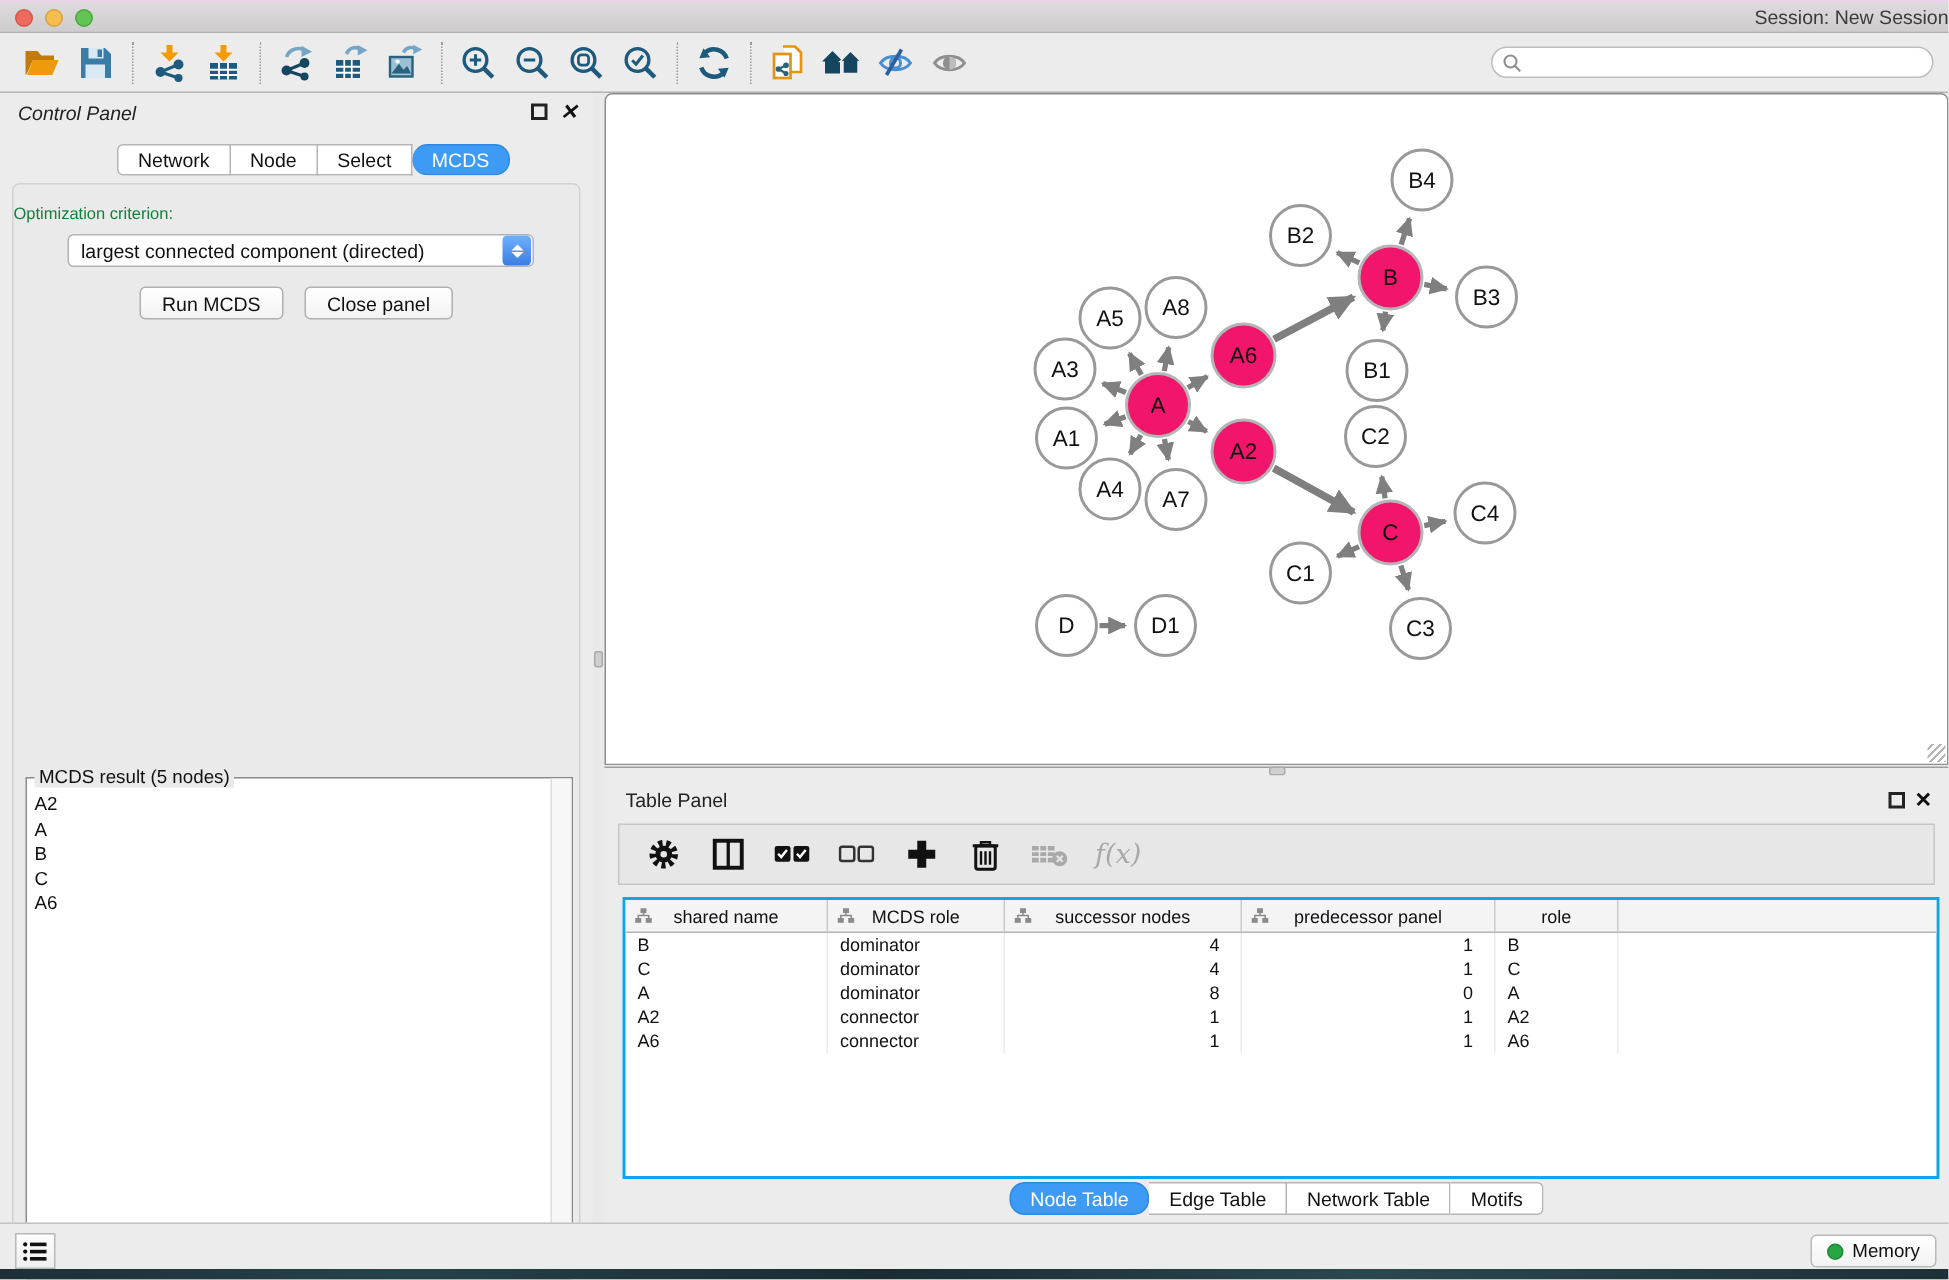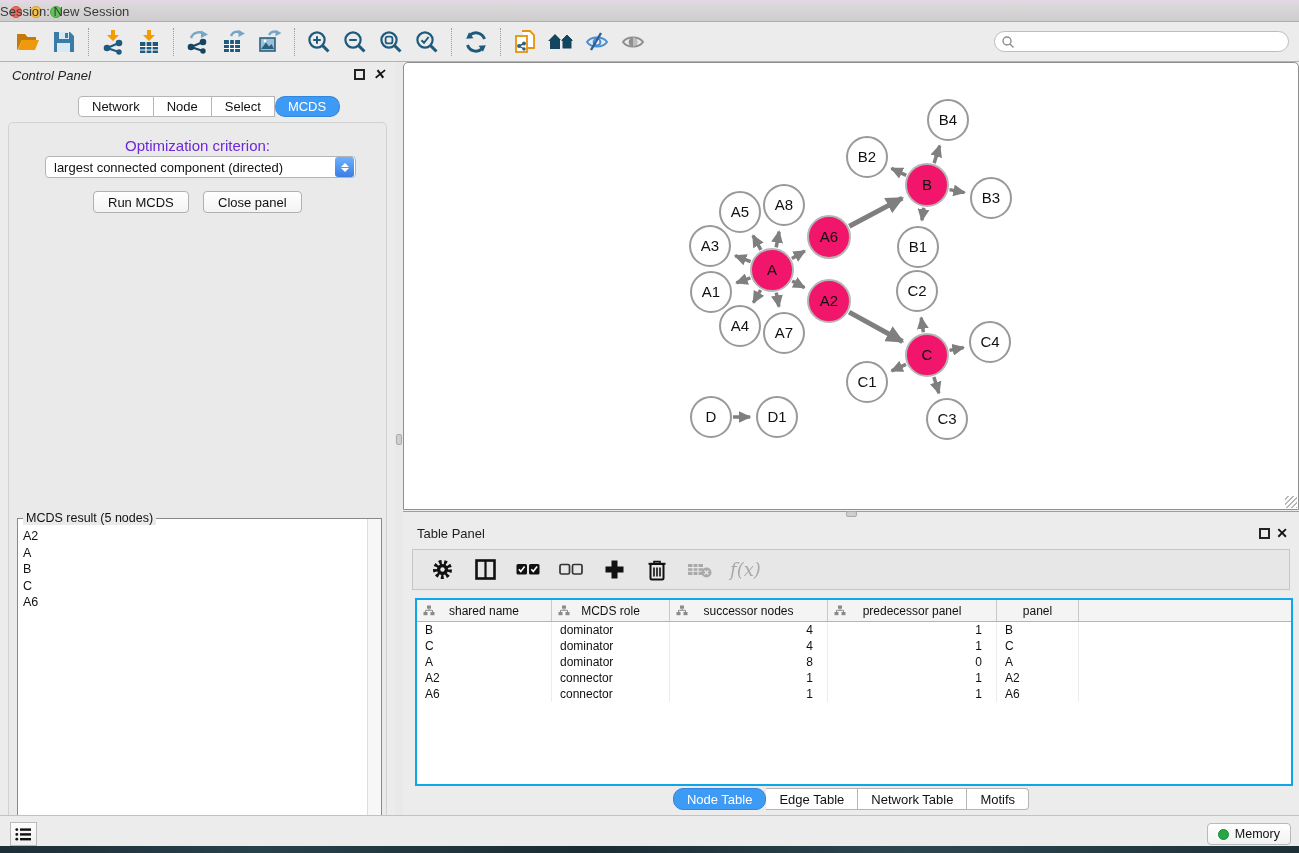--- a/index.html
+++ b/index.html
@@ -10,21 +10,21 @@
   
   #top-strip { left:0; top:0; width:1299px; height:2px; background:#e9d3e9; }
   #titlebar { left:0; top:2px; width:1299px; height:20px;
     background:linear-gradient(#dcdadc,#cfccce); border-bottom:1px solid #aeaeae;
     display:flex; align-items:center; }
   .lights { display:flex; gap:8px; margin-left:10px; }
   .light { width:12px; height:12px; border-radius:50%; }
   .light.red { background:#ed6a5e; border:1px solid #d55549; }
   .light.yellow { background:#f5bf4f; border:1px solid #d8a13c; }
   .light.green { background:#61c454; border:1px solid #4aa73e; }
-  #titlebar .title { position:absolute; left:0; right:0; text-align:left;
+  #titlebar .title { position:absolute; left:0; right:0; text-align:right;
     font-size:13px; color:#3b3b3b; }
 
   
   #toolbar { left:0; top:22px; width:1299px; height:40px; background:#ececec;
     border-bottom:1px solid #b2b2b2; display:flex; align-items:center; padding-left:10px; }
   .tb-btn { width:36px; height:34px; display:flex; align-items:center; justify-content:center;
     background:transparent; border:none; }
   .tb-sep { width:1px; height:28px; border-left:1px dotted #9a9a9a; margin:0 6px; }
   #search-wrap { margin-left:auto; margin-right:10px; width:295px; height:21px;
     background:#fff; border:1px solid #bdbdbd; border-radius:11px;
@@ -41,22 +41,22 @@
   .panel-close { position:absolute; top:4px; font-size:14px; font-weight:bold; color:#111; line-height:16px; }
   #cp-float { right:30px; } #cp-close { right:10px; }
   #cp-tabs { position:absolute; left:78px; top:34px; display:flex; }
   .tab { height:21px; padding:0 13px; font-size:13px; color:#111; background:#fff;
     border:1px solid #b5b5b5; border-left:none; display:flex; align-items:center; }
   .tab:first-child { border-left:1px solid #b5b5b5; border-radius:4px 0 0 4px; }
   .tab:last-child { border-radius:0 4px 4px 0; }
   .tab.active { background:#3e9bf5; border-color:#2f87e0; color:#fff;border-radius:10px; }
   #cp-inner { position:absolute; left:8px; top:60px; width:379px; height:740px;
     background:#eaeaea; border:1px solid #d2d2d2; border-radius:5px; }
-  #opt-label { position:absolute; left:0; top:14px; width:100%; text-align:center;
-    font-size:15px; color:#6d28d9; }
+  #opt-label { position:absolute; left:0; top:14px; width:100%; text-align:left;
+    font-size:11px; color:#15803d; }
   #criterion-select { position:absolute; left:36px; top:33px; width:311px; height:22px;
     background:#fff; border:1px solid #b4b4b4; border-radius:4px;
     display:flex; align-items:center; }
   #criterion-value { font-size:13px; color:#111; padding-left:8px; flex:1;
     white-space:nowrap; overflow:hidden; }
   #criterion-stepper { width:19px; height:20px; border-radius:3px; margin-right:1px;
     background:linear-gradient(#6fb1fc,#3b7de3); display:flex; flex-direction:column;
     align-items:center; justify-content:center; gap:1px; }
   .chev { width:0; height:0; border-left:4px solid transparent; border-right:4px solid transparent; }
   .chev.up { border-bottom:4px solid #fff; }
@@ -538,21 +538,21 @@
             <g fill="#8a8a8a">
               <rect x="4" y="0.5" width="4" height="3.2"></rect>
               <rect x="0.5" y="7" width="4" height="3.2"></rect>
               <rect x="7.5" y="7" width="4" height="3.2"></rect>
             </g>
             <path d="M6 3.7 V5.3 M2.5 7 V5.3 H9.5 V7" stroke="#8a8a8a" fill="none"></path>
           </svg>
           <span>predecessor panel</span>
         </div>
         <div class="th" style="width: 82px;">
-          <span>panel</span>
+          <span>role</span>
         </div>
         <div class="th" style="flex: 1 1 0%; border-right: none;"></div>
       </div>
     <div id="tbl-body">
         <div class="tr">
           <div class="td" style="width: 135px; text-align: left; padding: 0px 0px 0px 8px;">B</div>
           <div class="td" style="width: 118px; text-align: left; padding: 0px 0px 0px 8px;">dominator</div>
           <div class="td" style="width: 158px; text-align: right; padding: 0px 14px 0px 0px;">4</div>
           <div class="td" style="width: 169px; text-align: right; padding: 0px 14px 0px 0px;">1</div>
           <div class="td" style="width: 82px; text-align: left; padding: 0px 0px 0px 8px;">B</div>

